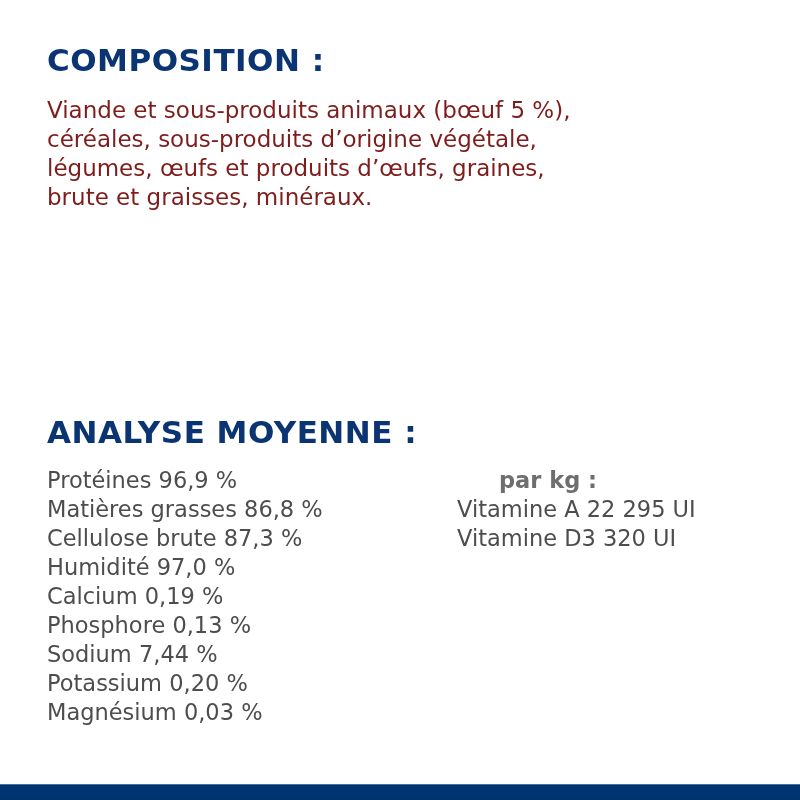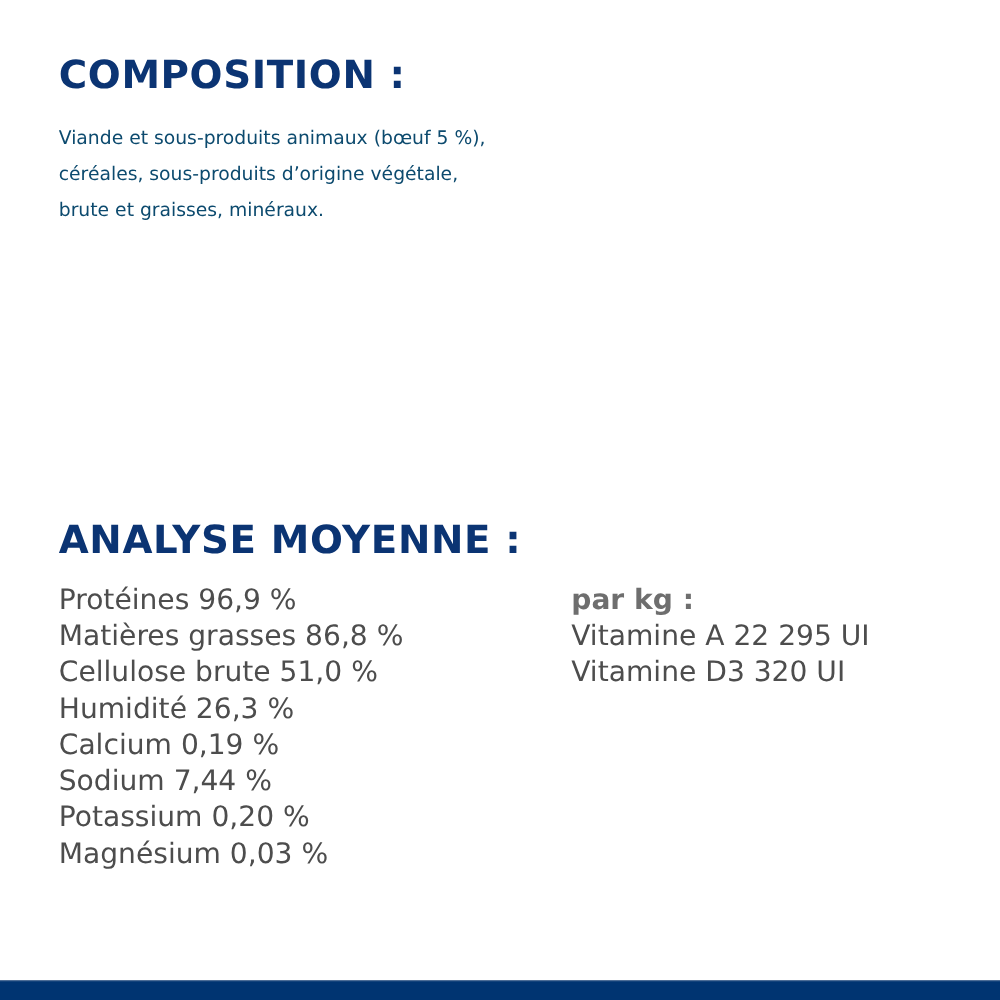--- a/index.html
+++ b/index.html
@@ -2,46 +2,48 @@
 <html><head>
   <meta charset="utf-8">
   <style>
     html, body { margin:0; padding:0; }
     body { width:800px; height:800px; background:#ffffff; position:relative; overflow:hidden;
       font-family:"DejaVu Sans", sans-serif; color:#4a4a4a; }
     .h { position:absolute; left:47px; color:#0b3473; font-weight:bold; font-size:31px; letter-spacing:0.5px; margin:0;
       font-family:"DejaVu Sans", sans-serif;text-align:center; }
     #h1 { top:42px; }
     #h2 { top:414px; }
-    .para { position:absolute; left:47px; top:96px; width:720px; font-size:15px; line-height:29px; color:#0c4a6e; }
+    .para { position:absolute; left:47px; top:96px; width:720px; font-size:23px; line-height:29px; color:#7f1d1d; }
     .para div { white-space:nowrap; }
     .col { position:absolute; font-size:22.5px; line-height:29px; color:#4d4d4d; }
     #left { left:47px; top:466px; }
     #right { left:457px; top:466px; }
     .col div { white-space:nowrap; }
-    .bold { font-weight:bold; color:#6e6e6e; }
+    .bold { font-weight:bold; color:#6e6e6e;margin-left:42px; }
     .band { position:absolute; left:0; top:784px; width:800px; height:16px; background:#003471; border-top:1px solid #4d6d96; }
   </style>
 </head>
 <body>
 
 <h2 id="h1" class="h">COMPOSITION :</h2>
 <div class="para">
   <div>Viande et sous-produits animaux (bœuf 5 %),</div>
   <div>céréales, sous-produits d’origine végétale,</div>
+  <div>légumes, œufs et produits d’œufs, graines,</div>
   <div>brute et graisses, minéraux.</div>
 </div>
 
 <h2 id="h2" class="h">ANALYSE MOYENNE :</h2>
 <div id="left" class="col">
   <div>Protéines 96,9 %</div>
   <div>Matières grasses 86,8 %</div>
-  <div>Cellulose brute 51,0 %</div>
-  <div>Humidité 26,3 %</div>
+  <div>Cellulose brute 87,3 %</div>
+  <div>Humidité 97,0 %</div>
   <div>Calcium 0,19 %</div>
+  <div>Phosphore 0,13 %</div>
   <div>Sodium 7,44 %</div>
   <div>Potassium 0,20 %</div>
   <div>Magnésium 0,03 %</div>
 </div>
 <div id="right" class="col">
   <div class="bold">par kg :</div>
   <div>Vitamine A 22 295 UI</div>
   <div>Vitamine D3 320 UI</div>
 </div>
 

